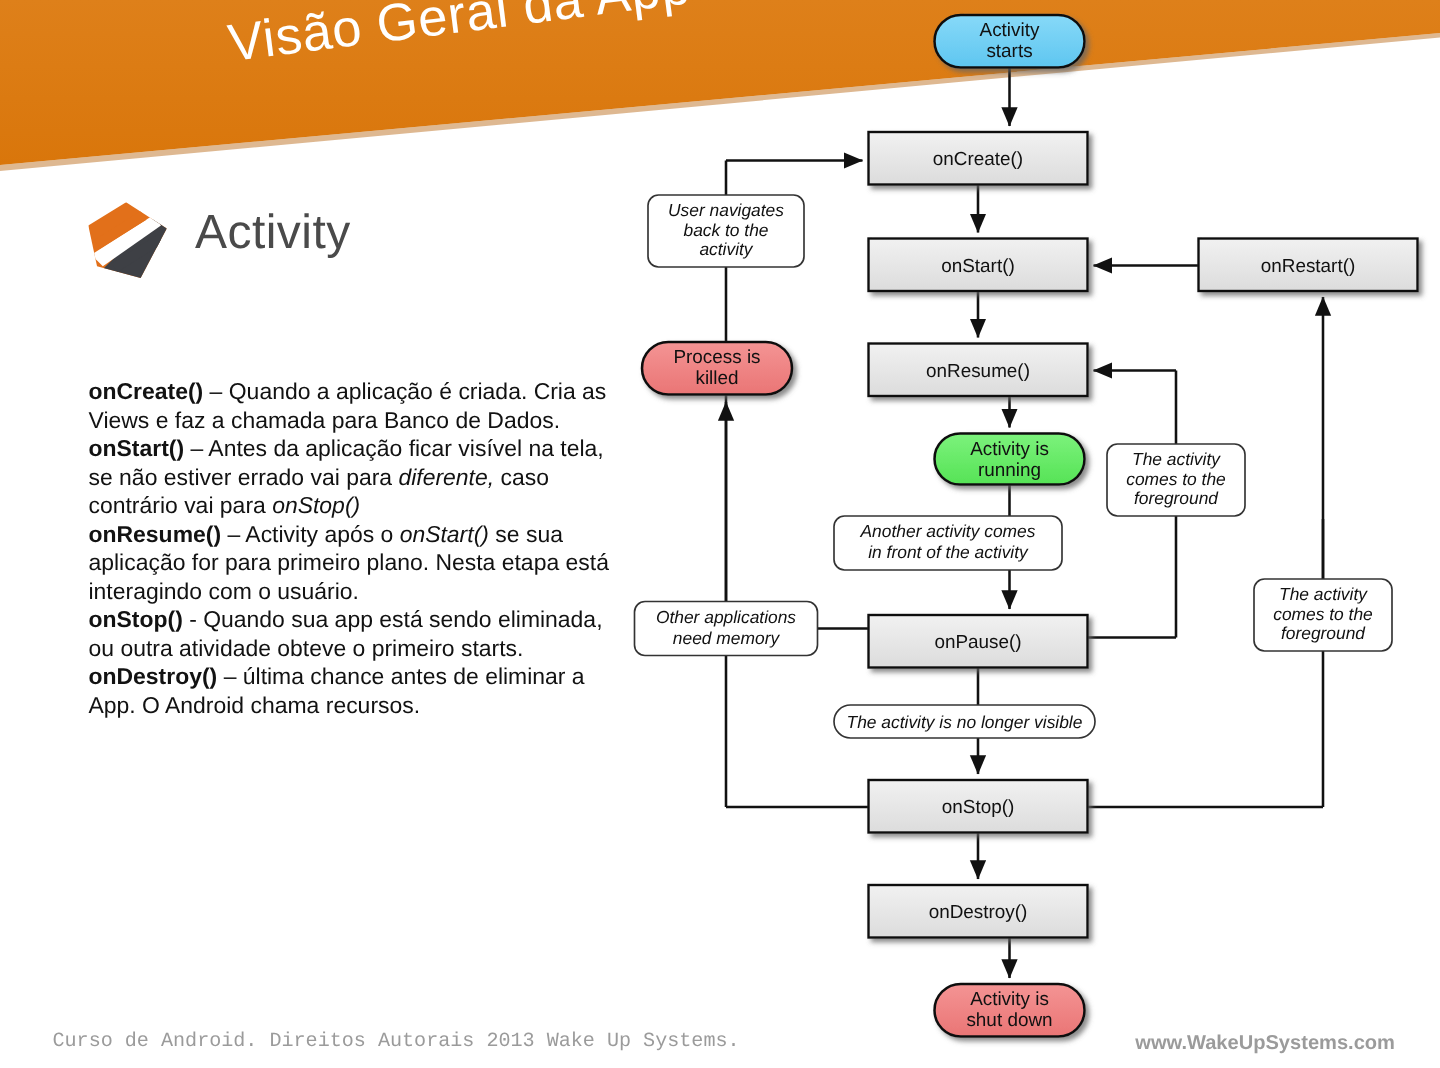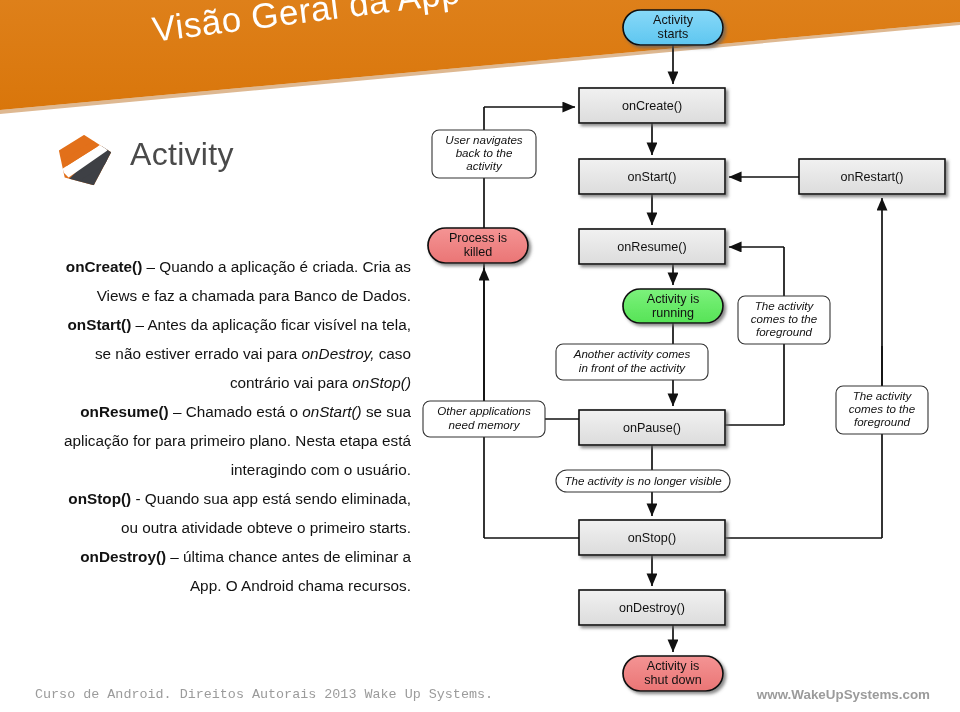--- a/index.html
+++ b/index.html
@@ -36,24 +36,24 @@
     font-family:"Liberation Sans", sans-serif;
     letter-spacing:0.3px;
   }
 
   
   .body-copy{
     position:absolute;
     left:59px;top:252px;
     width:352px;
     font-size:15.3px;
-    line-height:29px;
+    line-height:19px;
     color:#121212;
     font-family:"Liberation Sans", sans-serif;
-    text-align:right;
+    text-align:left;
   }
   .body-copy p{margin:0;}
   .body-copy b{font-weight:bold;}
   .body-copy i{font-style:italic;}
 
   
   .footer-left{
     position:absolute;left:35px;top:687px;
     font-size:13.4px;color:#9b9b9b;
     font-family:Liberation Mono, monospace;
@@ -108,22 +108,22 @@
       <polygon points="0,64 64,0 64,64" fill="#3E4045"></polygon>
       <polygon points="6,40 50,12 54,20 14,48" fill="#FFFFFF"></polygon>
       <polygon points="8,30 40,10 44,16 12,36" fill="#E2701A"></polygon>
       <polygon points="20,46 52,26 56,32 24,52" fill="#3E4045"></polygon>
     </g>
   </svg>
   <div class="section-title">Activity</div>
 
   <div class="body-copy">
     <p><b>onCreate()</b><span> – </span><span>Quando a aplicação é criada. Cria as Views e faz a chamada para Banco de Dados.</span></p>
-    <p><b>onStart()</b><span> – </span><span>Antes da aplicação ficar visível na tela, se não estiver errado vai para </span><i>onDestroy,</i><span> caso contrário vai para </span><i>onStop()</i></p>
-    <p><b>onResume()</b><span> – </span><span>Chamado está o </span><i>onStart()</i><span> se sua aplicação for para primeiro plano. Nesta etapa está interagindo com o usuário.</span></p>
+    <p><b>onStart()</b><span> – </span><span>Antes da aplicação ficar visível na tela, se não estiver errado vai para </span><i>diferente,</i><span> caso contrário vai para </span><i>onStop()</i></p>
+    <p><b>onResume()</b><span> – </span><span>Activity após o </span><i>onStart()</i><span> se sua aplicação for para primeiro plano. Nesta etapa está interagindo com o usuário.</span></p>
     <p><b>onStop()</b><span> - </span><span> Quando sua app está sendo eliminada, ou outra atividade obteve o primeiro starts.</span></p>
     <p><b>onDestroy()</b><span> – </span><span>última chance antes de eliminar a App. O Android chama recursos.</span></p>
   </div>
 
   <div class="footer-left">Curso de Android. Direitos Autorais 2013 Wake Up Systems.</div>
   <div class="footer-right">www.WakeUpSystems.com</div>
 
   <svg id="diagram" viewBox="0 0 542 700">
     <defs>
       <marker id="arrow" markerWidth="9" markerHeight="9" refX="7.4" refY="3.2" orient="auto">

